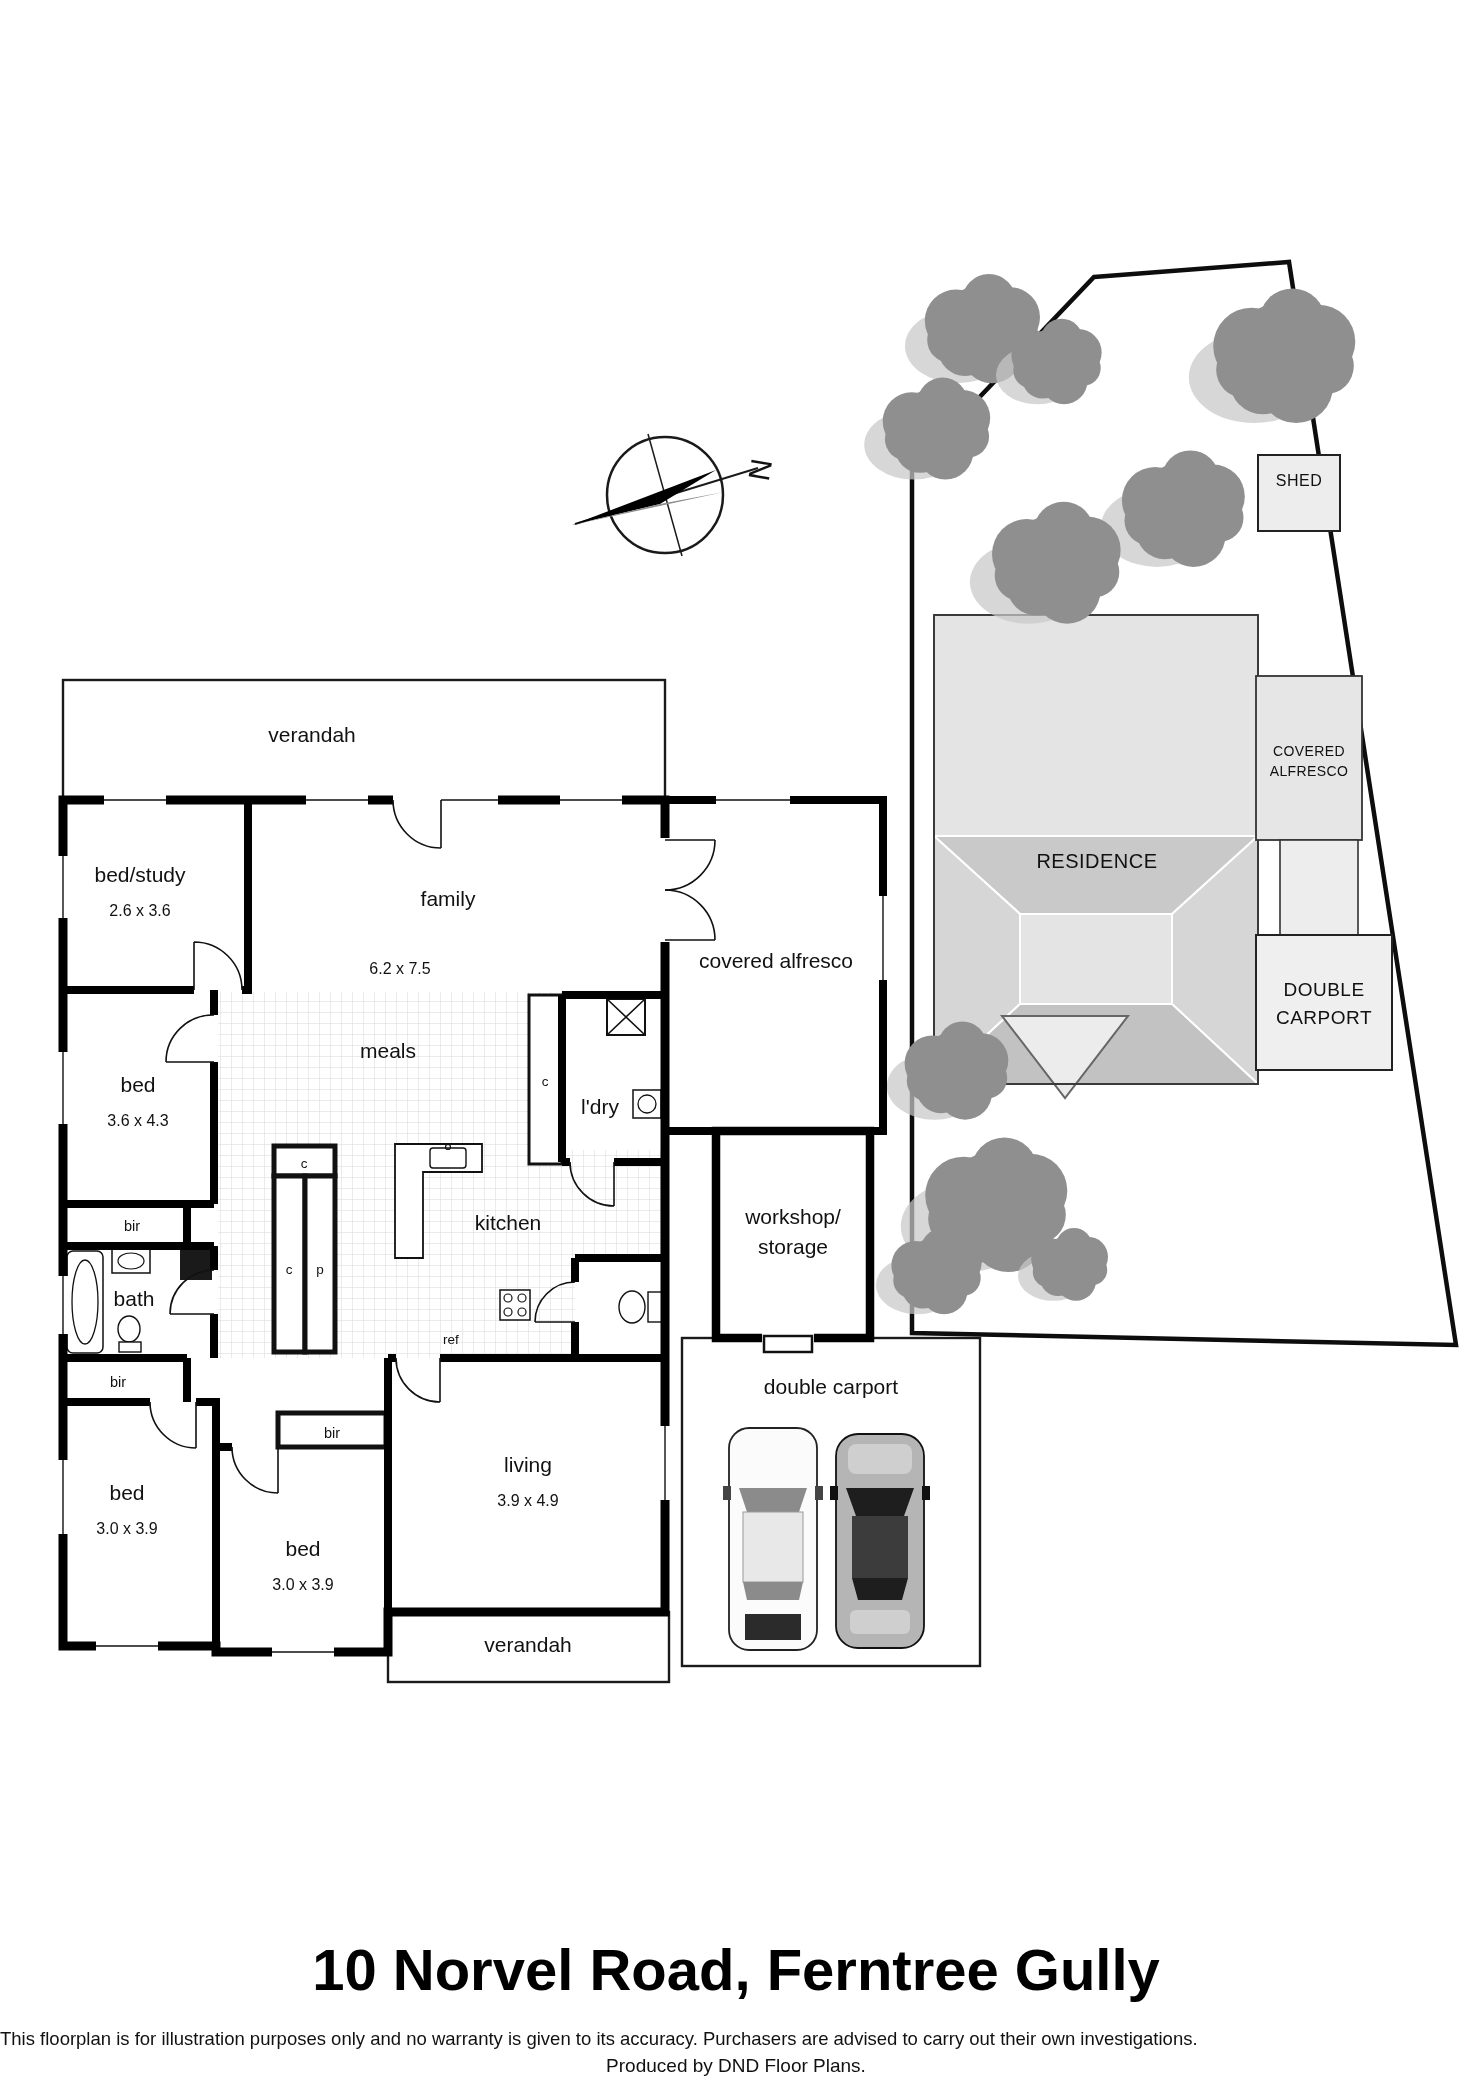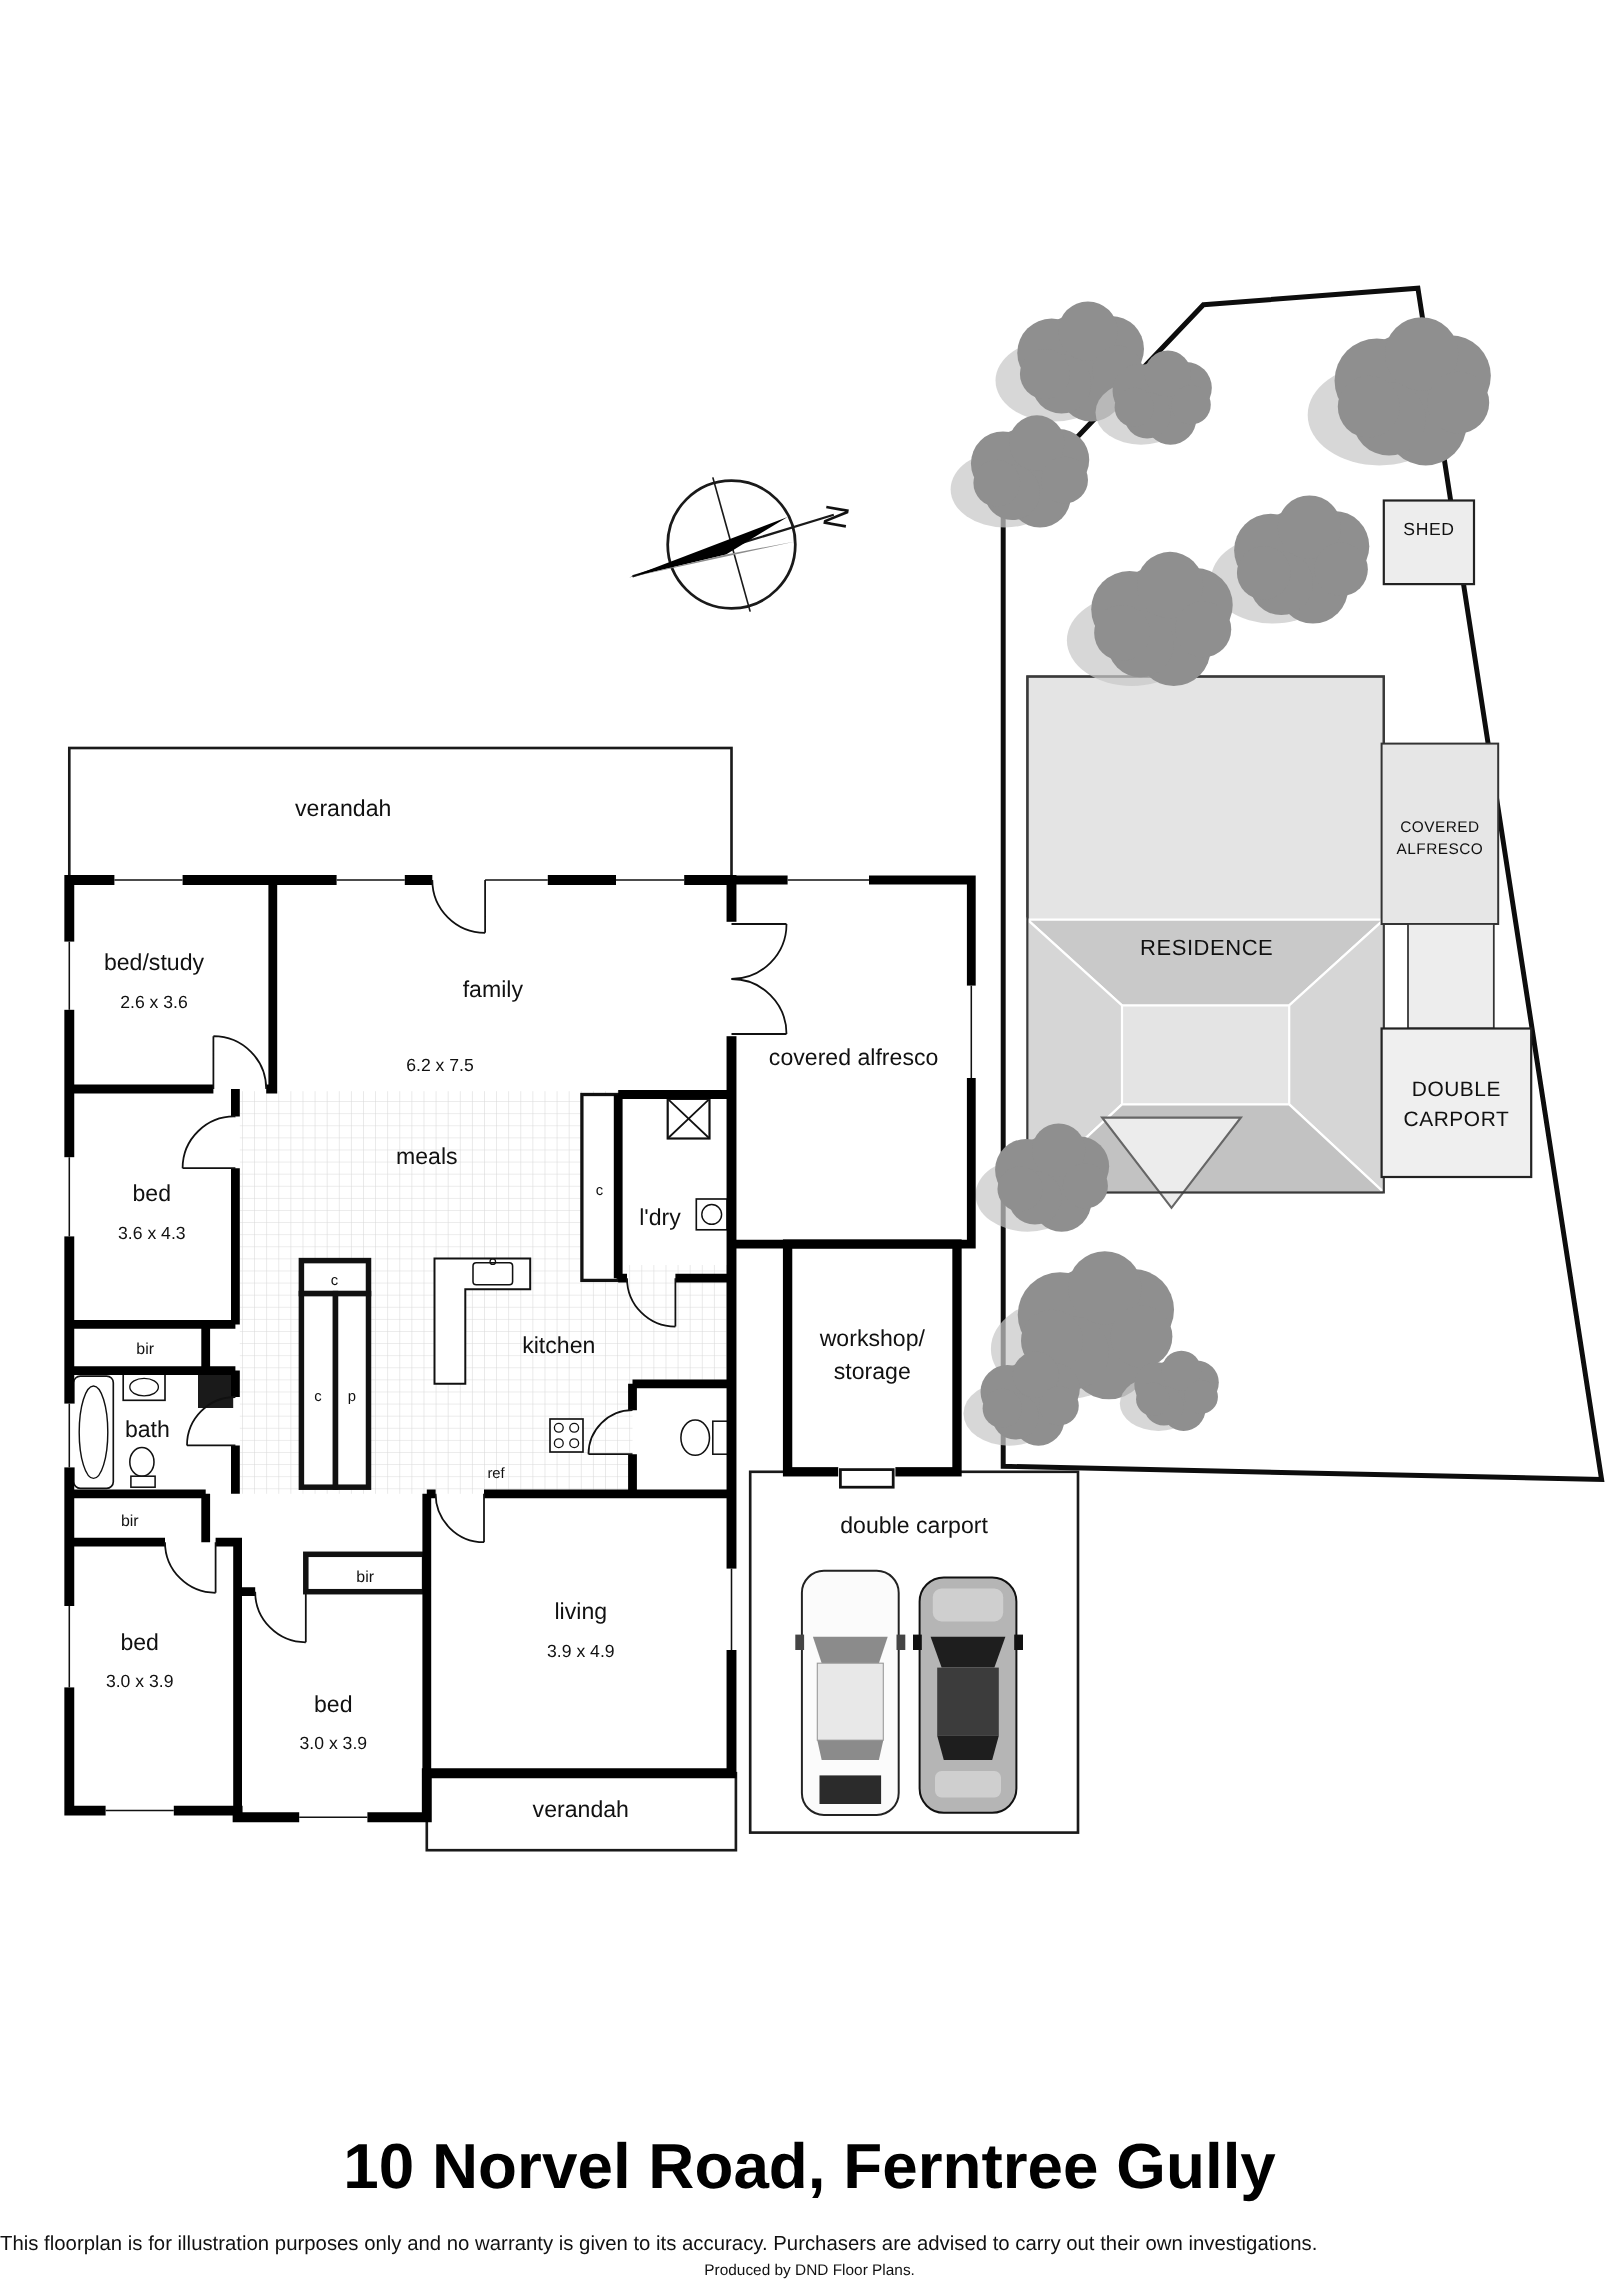--- a/index.html
+++ b/index.html
@@ -14,21 +14,21 @@
   .siteL{font-size:20px;letter-spacing:.5px;}
   .siteM{font-size:19px;letter-spacing:.5px;}
   .siteS{font-size:14px;letter-spacing:.4px;}
   .shedT{font-size:16px;letter-spacing:.5px;}
   .compassN{font-size:30px;}
   .title{position:absolute;top:1936px;left:0;width:100%;text-align:center;
          font-size:58px;font-weight:700;color:#000;}
   .disclaimer{position:absolute;top:2028px;left:0;width:100%;text-align:left;
          font-size:18.5px;color:#111;}
   .credit{position:absolute;top:2055px;left:0;width:100%;text-align:center;
-         font-size:14px;color:#111;}
+         font-size:19px;color:#111;}
 </style>
 </head>
 <body>
 
 <div class="page">
 
 <svg width="1472" height="2082" viewBox="0 0 1472 2082">
   <defs>
     <pattern id="tiles" width="11" height="11" patternUnits="userSpaceOnUse">
       <path d="M11 0 H0 V11" fill="none" stroke="#d8d8d8" stroke-width="1"></path>

